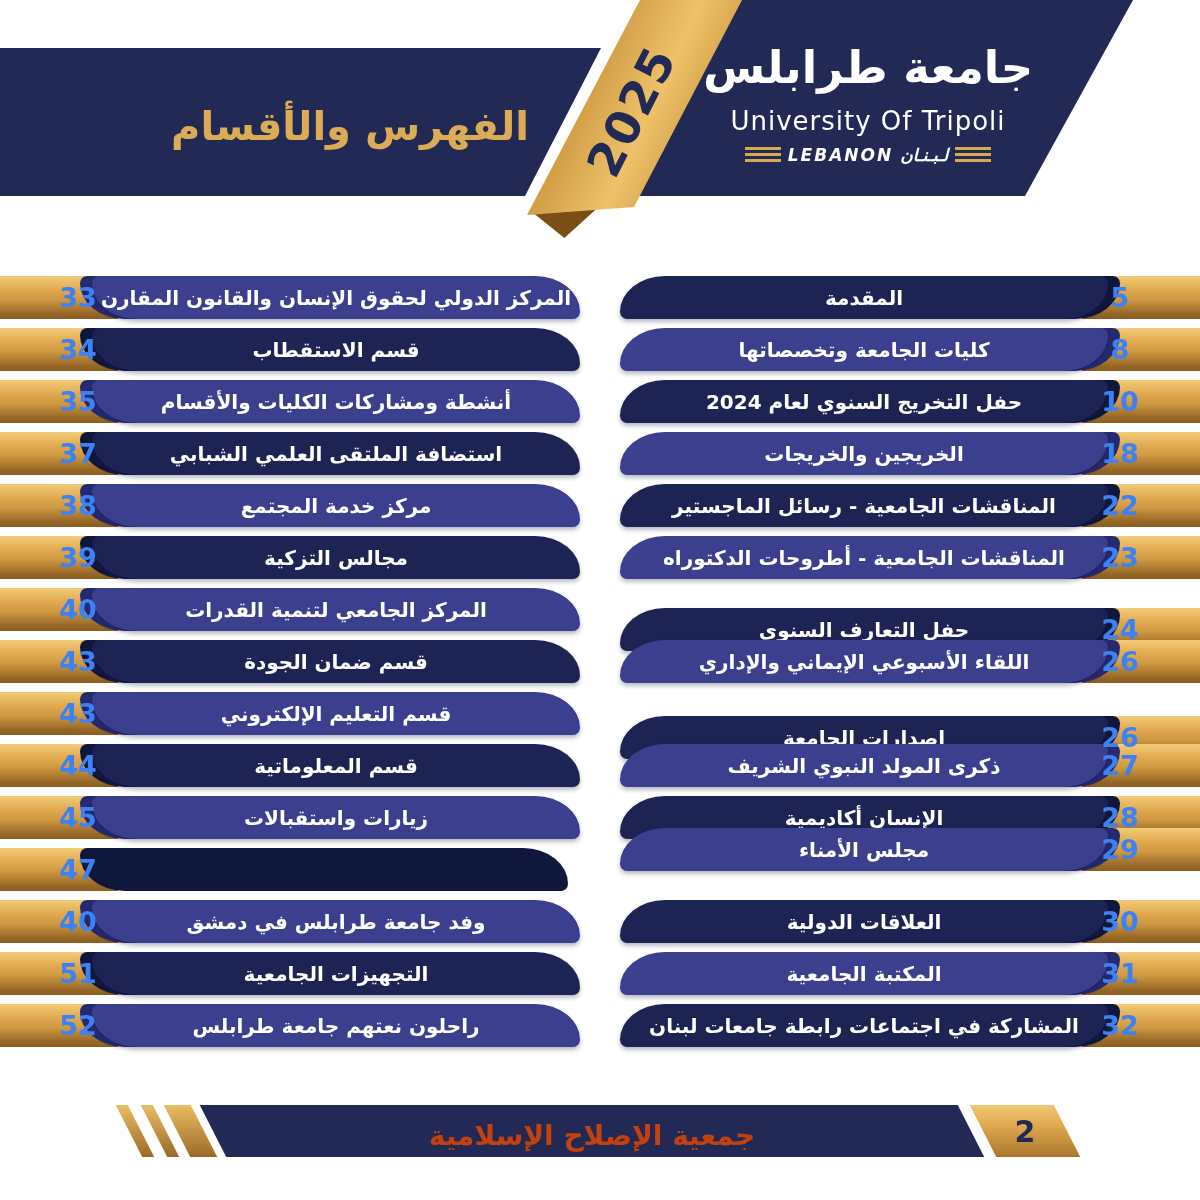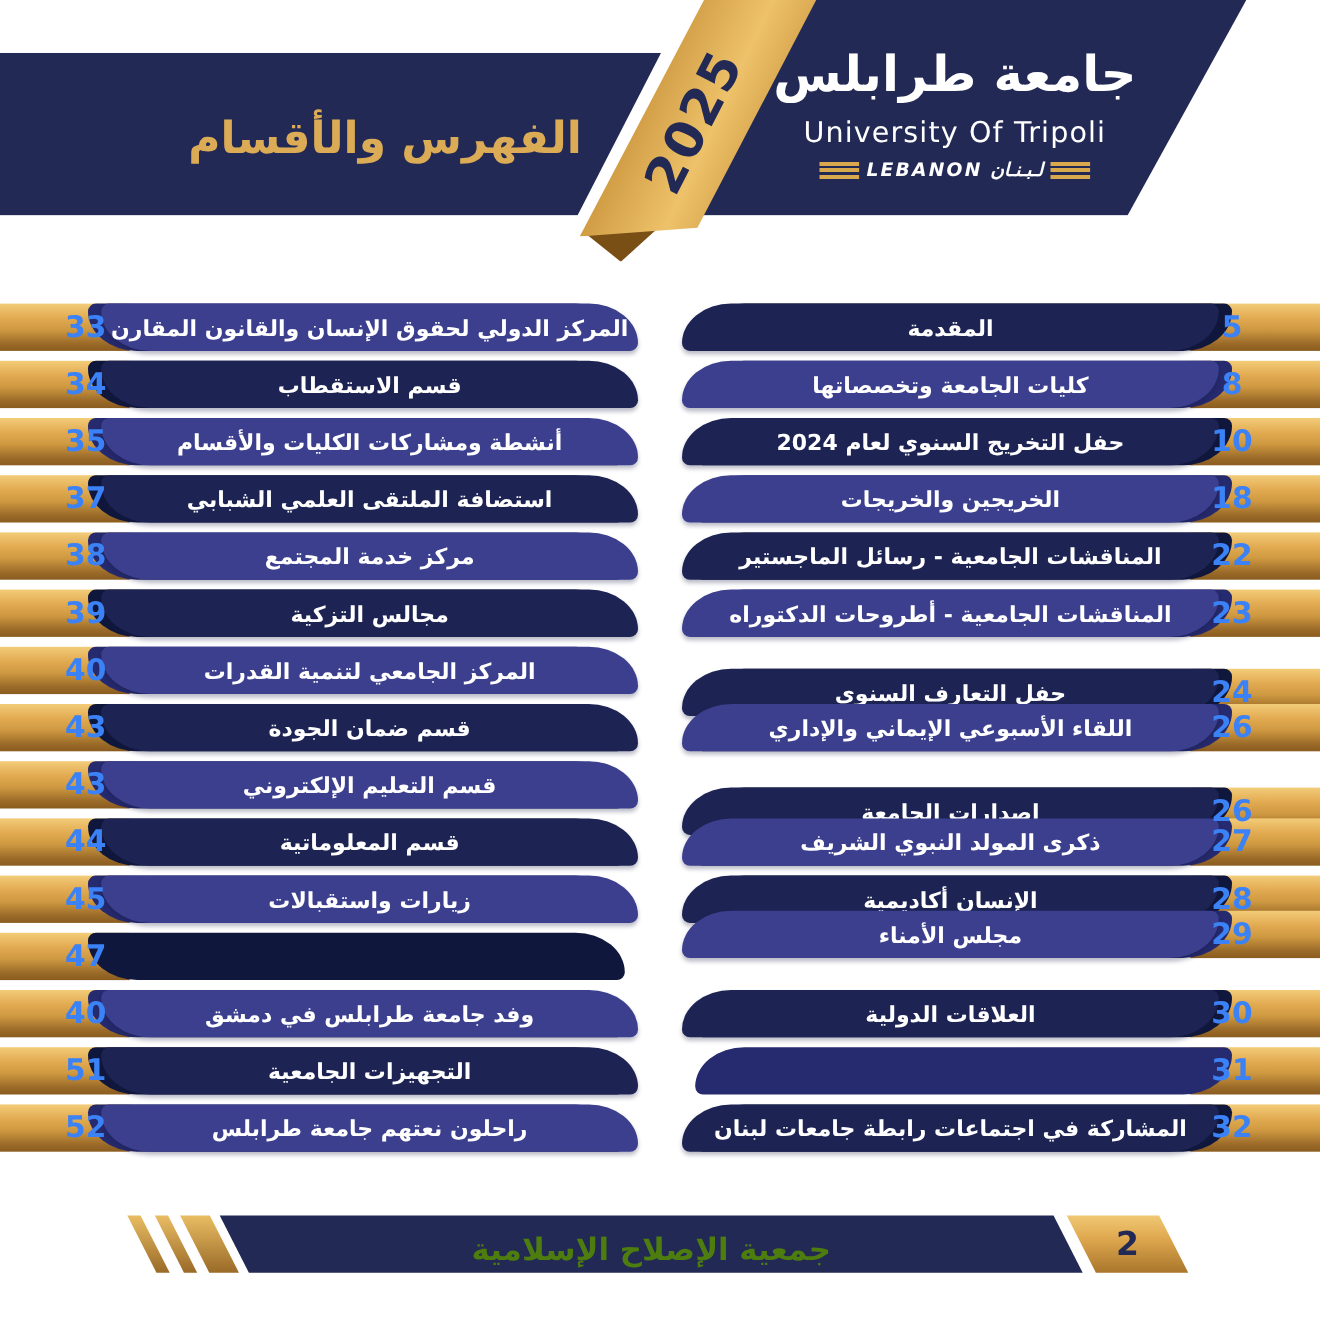--- a/index.html
+++ b/index.html
@@ -53,21 +53,21 @@
         font-size:27px;font-weight:bold;color:#3b82f6;}
   .page-num.right{left:1094px;}
   .page-num.left{left:52px;}
 
   
   .fstripe{top:1105px;height:52px;transform:skewX(27deg);
         background:linear-gradient(180deg,#e9bd63,#9a6a28);}
   .fs1{left:129px;width:12px;} .fs2{left:154px;width:12px;} .fs3{left:177px;width:27px;}
   .fband{left:213px;top:1105px;width:758px;height:52px;background:#222955;transform:skewX(27deg);}
   .fcall{left:213px;top:1105px;width:758px;height:60px;display:flex;align-items:center;justify-content:center;
-        color:#4d7c0f;font-size:28px;font-weight:bold;direction:rtl;}
+        color:#c2410c;font-size:28px;font-weight:bold;direction:rtl;}
   .fpage{left:983px;top:1105px;width:84px;height:52px;transform:skewX(27deg);
         background:linear-gradient(180deg,#f0c873 0%,#dfa84f 40%,#a9762c 100%);}
   .fpage span{display:flex;width:100%;height:100%;align-items:center;justify-content:center;
         transform:skewX(-27deg);font-size:30px;font-weight:bold;color:#222955;}
 </style>
 </head>
 <body>
 
 <div class="abs band"></div>
 <div class="abs page-title">الفهرس والأقسام</div>
@@ -187,20 +187,23 @@
       <div class="gold-tab right"></div>
       <div class="fold right dark"></div>
       <div class="pill right dark">
         <span class="pill-label">العلاقات الدولية</span>
       </div>
       <div class="page-num right">30</div>
     </div>
     <div class="row" style="top: 952px;">
       <div class="gold-tab right"></div>
       <div class="fold right light"></div>
+      <div class="pill right light">
+        <span class="pill-label">المكتبة الجامعية</span>
+      </div>
       <div class="page-num right">31</div>
     </div>
     <div class="row" style="top: 1004px;">
       <div class="gold-tab right"></div>
       <div class="fold right dark"></div>
       <div class="pill right dark">
         <span class="pill-label">المشاركة في اجتماعات رابطة جامعات لبنان</span>
       </div>
       <div class="page-num right">32</div>
     </div>

